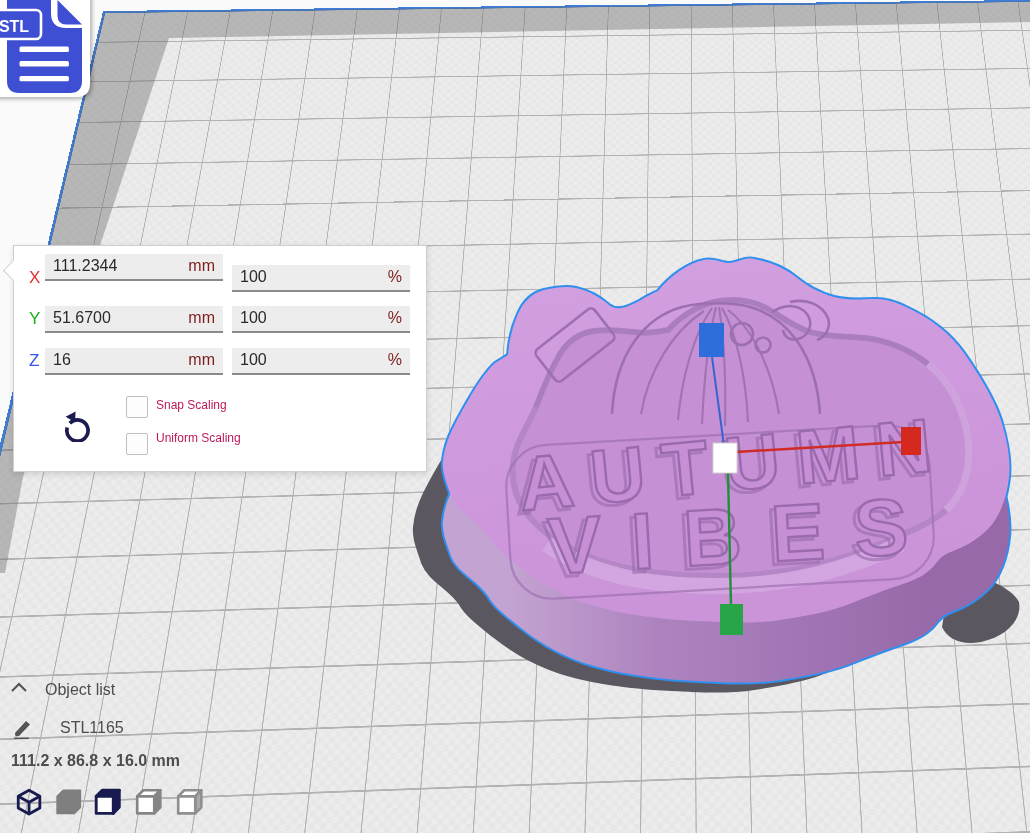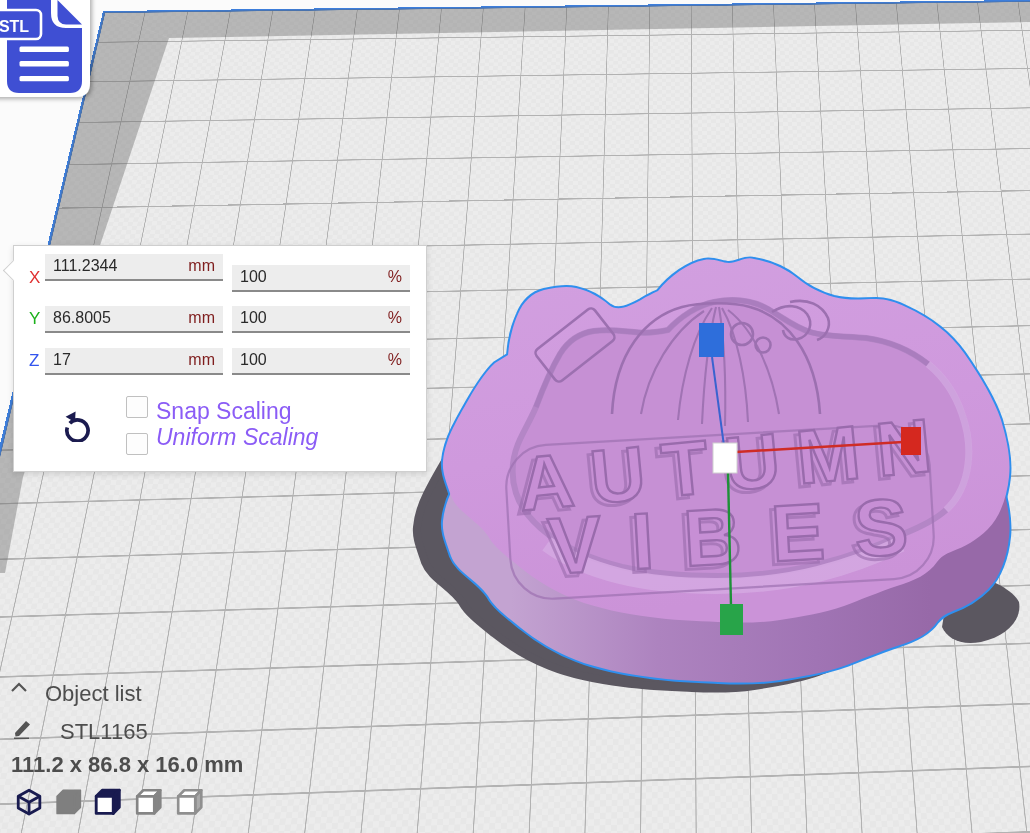--- a/index.html
+++ b/index.html
@@ -12,23 +12,23 @@
  repeating-conic-gradient(#e7e7e7 0% 25%,#ececec 25% 50%);
 background-size:96px 96px,106px 106px,20px 20px;background-position:88px 0,0 82px,0 0;
 border-top:6px solid #3d7edb;border-left:6px solid #3d7edb;box-sizing:border-box;}
 #panel{position:absolute;left:13px;top:245px;width:414px;height:227px;background:#ffffff;border:1px solid #cfcfcf;box-sizing:border-box;box-shadow:0 2px 6px rgba(0,0,0,0.12);}
 #notch{position:absolute;left:-8px;top:17px;width:14px;height:14px;background:#ffffff;border-left:1px solid #cfcfcf;border-bottom:1px solid #cfcfcf;transform:rotate(45deg);}
 .plabel{position:absolute;font-size:17px;}
 .pfield{position:absolute;width:178px;height:25px;background:#ededed;border-bottom:2px solid #8a8a8a;font-size:16px;color:#2a2a2a;}
 .pfield .val{position:absolute;left:8px;top:3px;}
 .pfield .unit{position:absolute;right:8px;top:3px;color:#7f1d1d;}
 .cbox{position:absolute;width:20px;height:20px;background:#fdfdfd;border:1px solid #c0c0c0;border-radius:2px;}
-.clabel{position:absolute;font-size:23px;color:#8b5cf6;}
+.clabel{position:absolute;font-size:12px;color:#be185d;}
 #objlist{position:absolute;left:0;top:660px;width:420px;height:173px;color:#4d4d4d;}
-.olabel{position:absolute;font-size:22px;color:#4d4d4d;}
+.olabel{position:absolute;font-size:16px;color:#4d4d4d;}
 </style></head>
 <body>
 <div id="plate"></div>
 <svg id="bands" style="position:absolute;left:0;top:0" width="1030" height="833" viewBox="0 0 1030 833">
 <polygon points="104,12 1030,1 1030,22 169,38" fill="rgba(98,98,98,0.38)"></polygon>
 <polygon points="104,12 169,38 23,477 5,573 -28,573" fill="rgba(98,98,98,0.38)"></polygon>
 </svg>
 <svg id="modelsvg" style="position:absolute;left:0;top:0" width="1030" height="833" viewBox="0 0 1030 833">
 <defs>
  <linearGradient id="wallg" x1="0" y1="0" x2="1" y2="0">
@@ -117,44 +117,44 @@
  <div class="pfield" style="left:31px;top:8px;">
       <span class="val">111.2344</span>
       <span class="unit">mm</span>
     </div>
  <div class="pfield" style="left:218px;top:19px;">
       <span class="val">100</span>
       <span class="unit">%</span>
     </div>
  <span class="plabel" style="left:15px;top:63px;color:#1cb11c;">Y</span>
  <div class="pfield" style="left:31px;top:60px;">
-      <span class="val">86.8005</span>
+      <span class="val">51.6700</span>
       <span class="unit">mm</span>
     </div>
  <div class="pfield" style="left:218px;top:60px;">
       <span class="val">100</span>
       <span class="unit">%</span>
     </div>
  <span class="plabel" style="left:15px;top:105px;color:#3355ee;">Z</span>
  <div class="pfield" style="left:31px;top:102px;">
-      <span class="val">17</span>
+      <span class="val">16</span>
       <span class="unit">mm</span>
     </div>
  <div class="pfield" style="left:218px;top:102px;">
       <span class="val">100</span>
       <span class="unit">%</span>
     </div>
  <svg style="position:absolute;left:47px;top:160px;" width="36" height="36" viewBox="0 0 36 36">
       <path d="M 6.3,21.5 A 10.6,10.6 0 1 0 8.8,17.2" fill="none" stroke="#1b1b4f" stroke-width="3.7"></path>
       <path d="M 4.6,10.8 L 14.6,5.6 L 14.0,16.2 Z" fill="#1b1b4f"></path>
     </svg>
  <div class="cbox" style="left:112px;top:150px;"></div>
  <span class="clabel" style="left:142px;top:152px;">Snap Scaling</span>
  <div class="cbox" style="left:112px;top:187px;"></div>
- <span class="clabel" style="left:142px;top:178px;font-style:italic;">Uniform Scaling</span>
+ <span class="clabel" style="left:142px;top:185px;">Uniform Scaling</span>
 </div>
 <div id="objlist">
  <svg style="position:absolute;left:10px;top:22px;" width="18" height="12" viewBox="0 0 18 12">
       <path d="M 2 9 L 9 2 L 16 9" fill="none" stroke="#555" stroke-width="2.2"></path>
     </svg>
  <span class="olabel" style="left:45px;top:21px;">Object list</span>
  <svg style="position:absolute;left:12px;top:57px;" width="22" height="22" viewBox="0 0 22 22">
       <path d="M 3 16 L 14 4 L 18 7.5 L 7 19 Z M 3 16 L 3.5 19.5 L 7 19" fill="#555"></path>
       <rect x="2" y="20.5" width="15" height="1.8" fill="#555"></rect>
     </svg>

